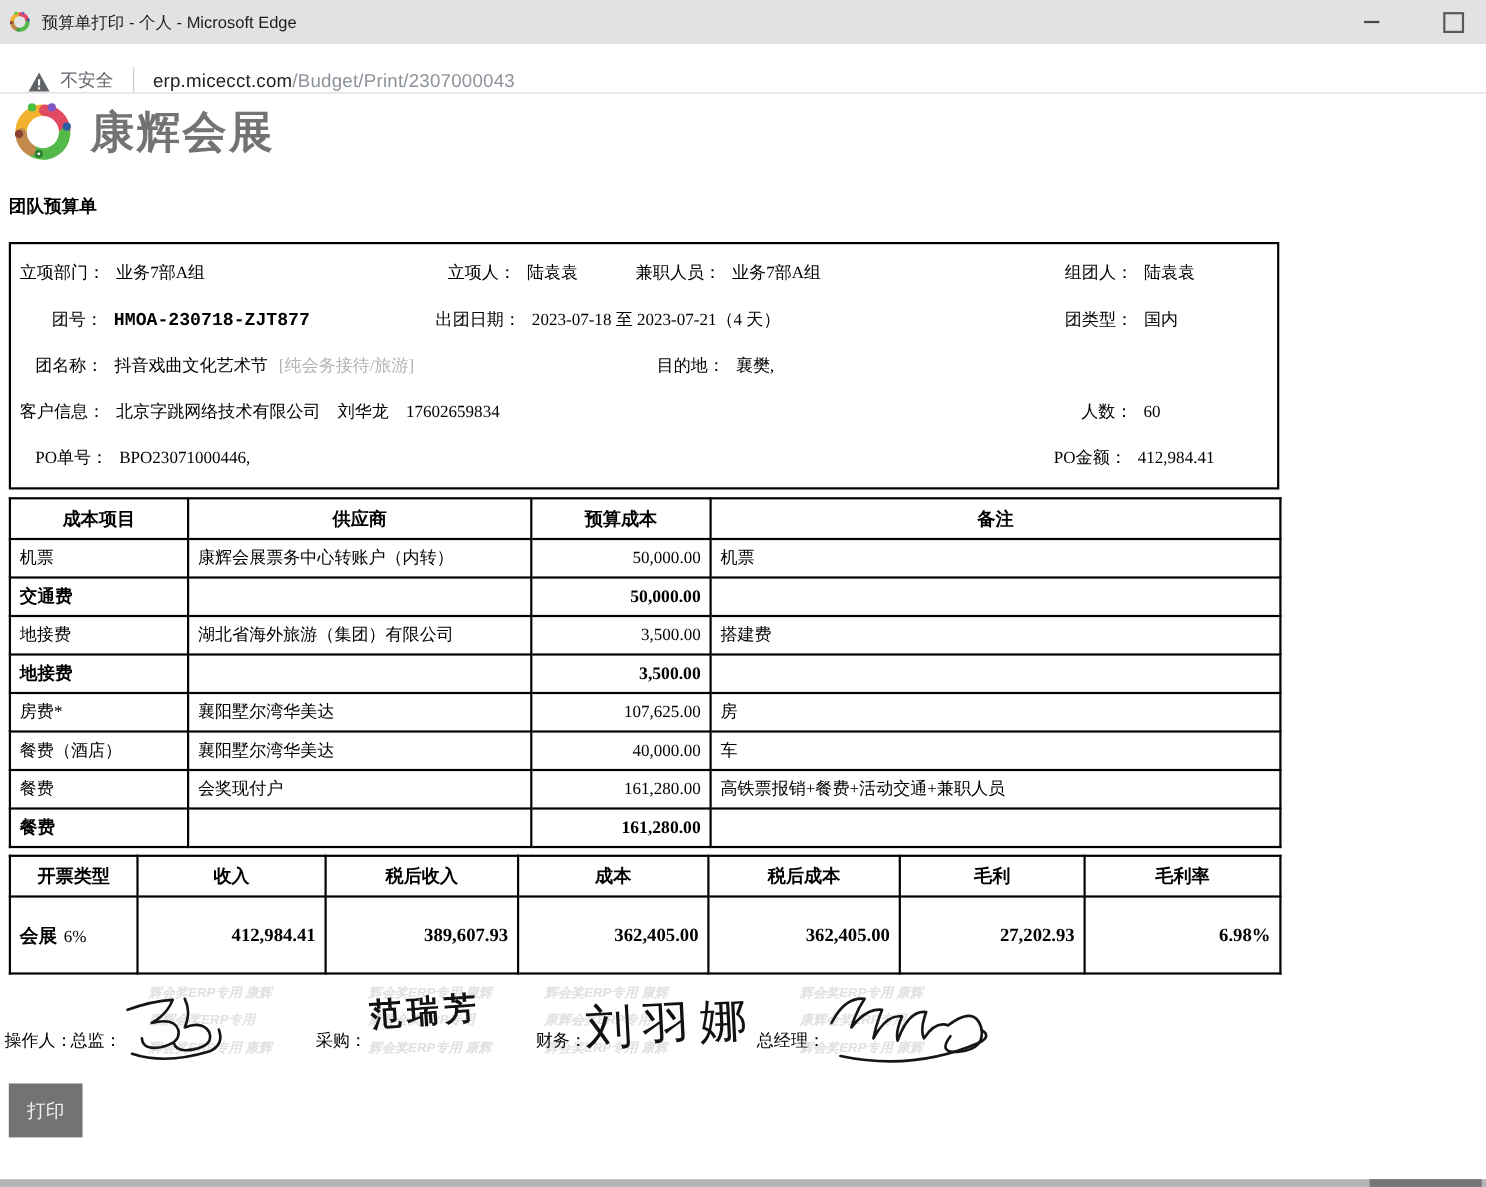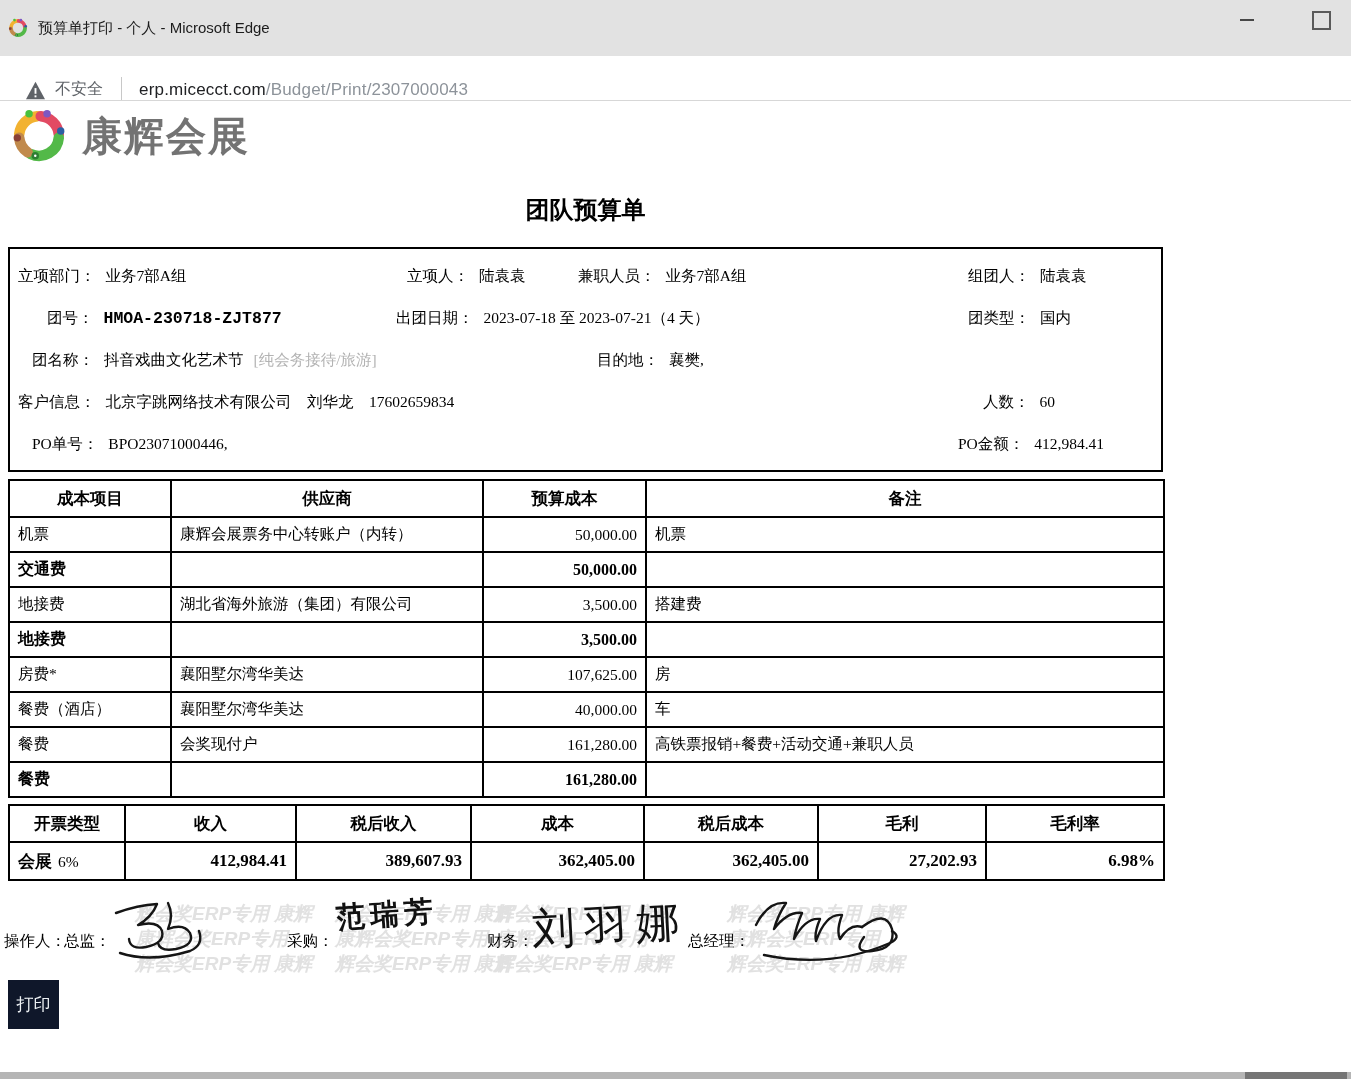--- a/index.html
+++ b/index.html
@@ -1,20 +1,20 @@
 <!DOCTYPE html>
 <html><head>
 <meta charset="utf-8">
 <style>
   html,body { margin:0; padding:0; background:#fff; }
   .window { position:relative; width:1351px; height:1079px; overflow:hidden;
             font-family:"Liberation Sans","DejaVu Sans",sans-serif; background:#fff; }
 
   
-  .titlebar { height:56px; background:#e2e2e2; display:flex; align-items:center; position:relative; }
+  .titlebar { height:40px; background:#e2e2e2; display:flex; align-items:center; position:relative; }
   .favicon { width:22px; height:22px; margin-left:7px; flex:0 0 auto; }
   .win-title { font-size:15px; color:#1c1c1c; margin-left:9px; white-space:nowrap; }
   .win-btn { position:absolute; top:0; height:40px; width:40px; display:flex; align-items:center; justify-content:center; }
   .btn-min { right:84px; }
   .btn-max { right:10px; }
   .min-glyph { width:14px; height:2px; background:#474747; display:block; }
   .max-glyph { width:15px; height:15px; border:2px solid #5a5a5a; display:block; background:transparent; }
 
   .addressbar { height:44px; background:#fff; border-bottom:1px solid #d7d7d7; display:flex; align-items:flex-end; }
   .warn-icon { width:21px; height:19px; margin-left:25px; flex:0 0 auto; }
@@ -23,55 +23,55 @@
   .url { font-size:17px; color:#202124; white-space:nowrap; letter-spacing:0.2px; }
   .url-path { color:#8d939a;margin-top:14px; }
 
   
   .page { position:relative; width:1351px; font-family:"Liberation Serif","DejaVu Serif",serif; color:#000; }
   .brand { display:flex; align-items:center; height:64px; margin:3px 0 0 8px; }
   .logo-svg { width:62px; height:62px; }
   .brand-text { font-family:"Liberation Sans","DejaVu Sans",sans-serif; font-size:40px; font-weight:bold;
                 color:#737373; margin-left:12px; letter-spacing:2px; }
 
-  .doc-title { width:1155px; margin:26px 0 0 8px; text-align:center; font-size:24px; font-weight:bold; }
+  .doc-title { width:1155px; margin:26px 0 0 8px; font-size:16px; font-weight:bold; }
 
   .info-box { position:relative; width:1151px; height:221px; margin:21px 0 0 8px;
               border:2px solid #000; font-size:15.5px; line-height:22px; }
   .info-item { position:absolute; white-space:pre; }
   .info-item .val { margin-left:10px; }
   .val-bold { font-weight:bold; font-size:16.5px;font-family:Liberation Mono, monospace; }
   .name-tag { color:#b3b3b3; margin-left:10px; }
 
   table { border-collapse:collapse; table-layout:fixed; }
   td,th { border:2px solid #000; overflow:hidden; white-space:nowrap; }
 
   .cost-table { width:1155px; margin:7px 0 0 8px; }
   .cost-table th { height:33px; font-size:16.5px; text-align:center; }
   .cost-table td { height:33px; font-size:15.5px; padding:0 8px; text-align:left;margin-top:40px; }
   .num { text-align:right !important; }
   tr.subtotal td.c-item, tr.subtotal td.c-cost { font-weight:bold; font-size:16px; }
 
   .summary-table { width:1155px; margin:6px 0 0 8px; }
   .summary-table th { height:33px; font-size:16.5px; text-align:center;border-radius:17px; }
-  .summary-table td { height:36px; font-size:17px; font-weight:bold; padding:0 8px; }
+  .summary-table td { height:36px; font-size:17px; font-weight:bold; padding:16px 8px; }
   .type-rate { font-weight:normal; font-size:15.5px; margin-left:6px; }
 
   
   .sign-row { position:relative; height:93px; margin-top:2px; font-size:15.5px; }
   .wm { position:absolute; top:2px; z-index:0; color:#e1e1e1; font-weight:bold; font-style:italic;
-        font-size:19px; line-height:25px; white-space:nowrap;
-        font-family:"Liberation Sans","DejaVu Sans",sans-serif;margin-top:16px; }
+        font-size:12px; line-height:25px; white-space:nowrap;
+        font-family:"Liberation Sans","DejaVu Sans",sans-serif; }
   .sig-label { position:absolute; top:48px; z-index:2; white-space:nowrap; }
   .sig-name { position:absolute; z-index:1; color:#111; white-space:nowrap; }
   .sig-svg { position:absolute; z-index:1; }
   .sig-purchase { left:336px; top:12px; font-size:29px; font-weight:600; letter-spacing:5px; transform:rotate(-4deg); }
   .sig-finance  { left:532px; top:14px; font-size:43px; font-weight:500; letter-spacing:9px; transform:rotate(-3deg); }
 
-  .print-btn { display:block; margin:4px 0 0 8px; width:51px; height:49px; background:#0f172a; border:none;
+  .print-btn { display:block; margin:4px 0 0 8px; width:67px; height:49px; background:#737373; border:none;
                color:#edf1f4; font-size:17px; font-family:"Liberation Sans","DejaVu Sans",sans-serif; cursor:pointer; }
 
   .hscroll { position:absolute; left:0; bottom:0; width:1351px; height:7px; background:#b5b5b5; }
   .hthumb  { position:absolute; right:4px; top:0; width:102px; height:7px; background:#757575; }
 </style>
 </head>
 <body>
 
 <div class="window">
 

